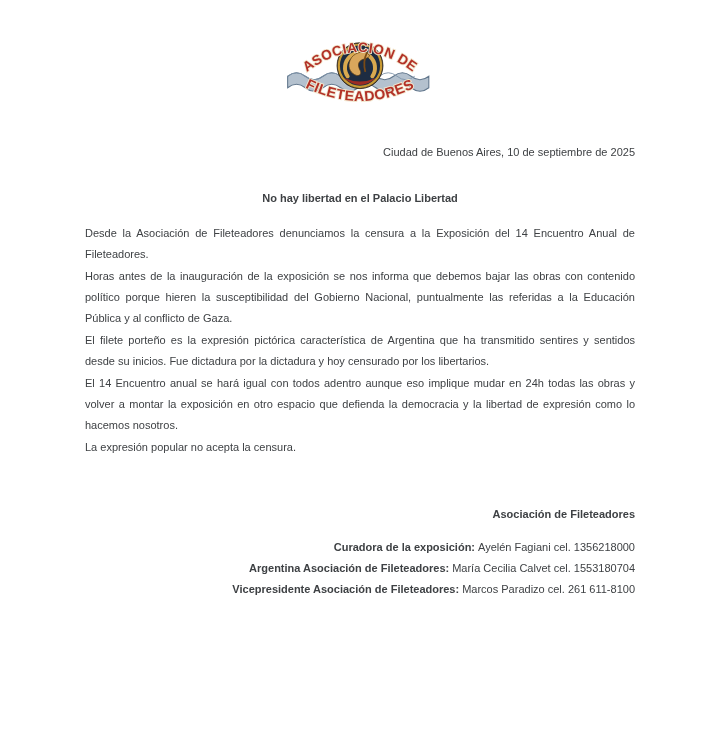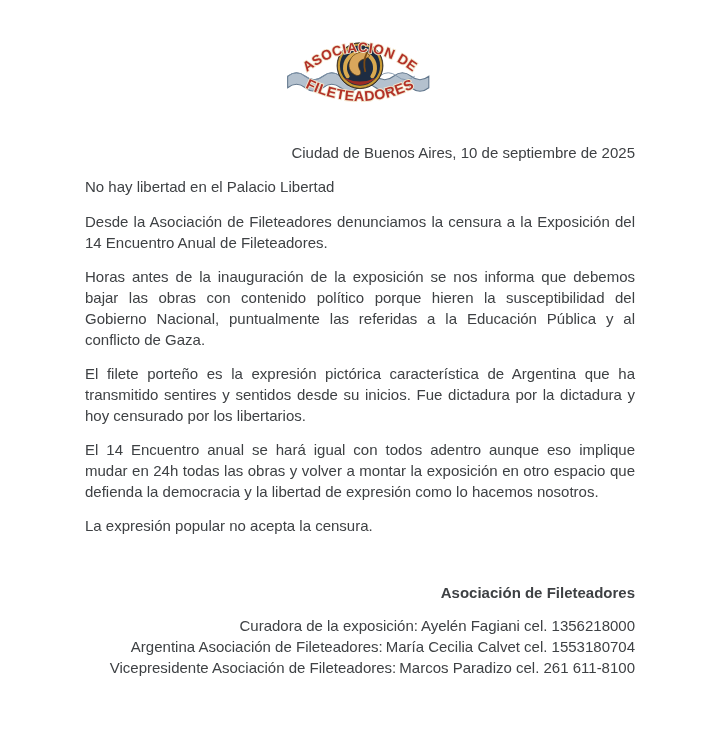--- a/index.html
+++ b/index.html
@@ -14,48 +14,48 @@
     color: #3e4144;
     overflow: hidden;
   }
   .logo-wrap {
     width: 150px;
     margin: 24px auto 0 auto;
     text-align: center;
   }
   .content {
     padding: 0 85px;
-    font-size: 15px;
+    font-size: 11px;
     line-height: 21px;
   }
   .dateline {
     text-align: right;
     margin-top: 28px;
   }
   .doc-title {
-    text-align: left;
-    font-weight: normal;
-    margin-top: 13px;
+    text-align: center;
+    font-weight: bold;
+    margin-top: 25px;
   }
   .para {
     text-align: justify;
-    margin-top: 13px;
+    margin-top: 1px;
   }
   .para:first-of-type { margin-top: 14px; }
   .signature {
     text-align: right;
     font-weight: bold;
     margin-top: 46px;
   }
   .contacts {
     text-align: right;
     margin-top: 12px;
   }
   .contact-line { line-height: 21px; }
-  .contact-label { font-weight: normal; margin-right: 3px; }
+  .contact-label { font-weight: bold; margin-right: 3px; }
 </style>
 </head>
 <body>
 
 <div class="page">
 
   <div class="logo-wrap">
     <svg width="150" height="86" viewBox="0 0 170 95">
       <defs>
         <path id="arcTop" d="M 20,57 Q 85,4 150,57" fill="none"></path>

